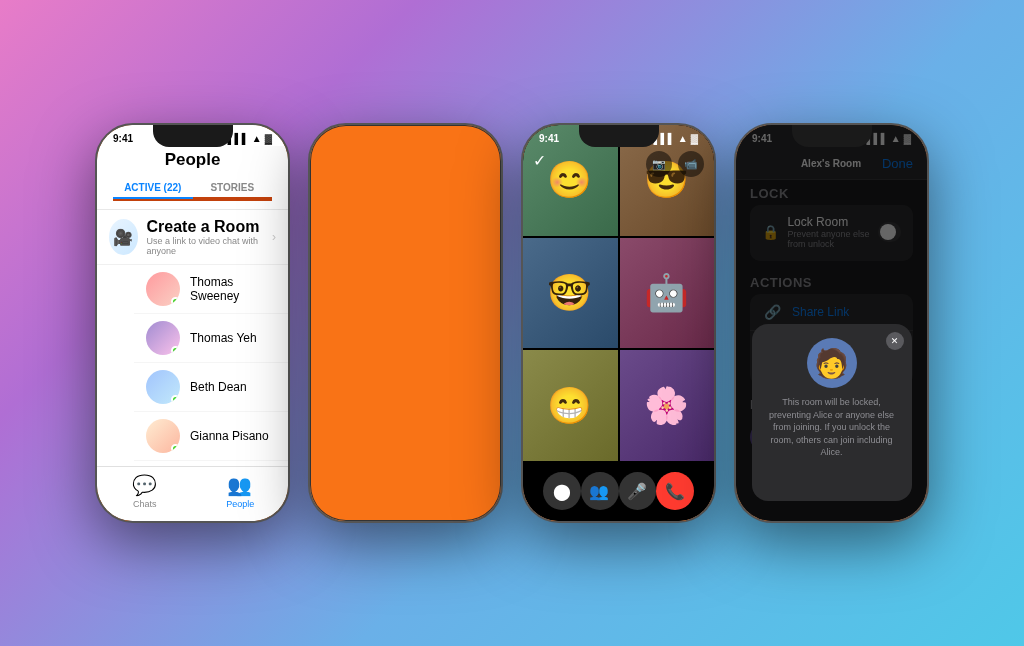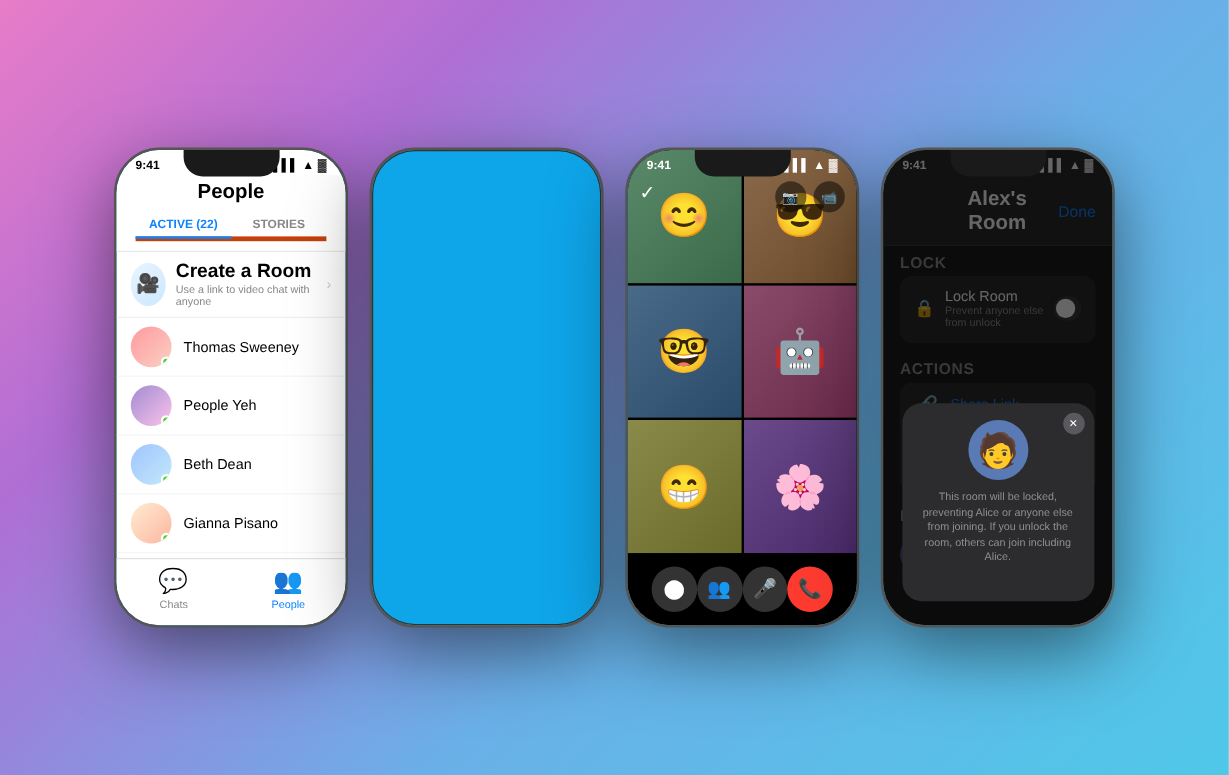--- a/index.html
+++ b/index.html
@@ -15,21 +15,21 @@
     }
     .phones-container {
       display: flex;
       gap: 18px;
       align-items: center;
       padding: 20px;
     }
     .phone {
       width: 195px;
       height: 400px;
-      background: #0ea5e9;
+      background: #f97316;
       border-radius: 38px;
       border: 2px solid #555;
       position: relative;
       overflow: hidden;
       box-shadow: 0 20px 60px rgba(0,0,0,0.5), inset 0 0 0 1px #333;
     }
     .phone-notch {
       position: absolute;
       top: 0;
       left: 50%;
@@ -109,21 +109,21 @@
     .room-text-sub { font-size: 9px; color: #888; }
     .chevron-right { margin-left: auto; color: #ccc; font-size: 12px; }
     .active-now-label {
       font-size: 9px;
       font-weight: 700;
       color: #888;
       padding: 6px 12px 2px;
       letter-spacing: 0.5px;
       text-transform: uppercase;
     }
-    .contact-list { overflow: hidden; }
+    .contact-list { overflow: hidden; padding-left: 37px; }
     .contact-item {
       display: flex;
       align-items: center;
       padding: 7px 12px;
       gap: 10px;
       border-bottom: 1px solid #f5f5f5;
     }
     .contact-avatar {
       width: 34px; height: 34px;
       border-radius: 50%;
@@ -261,21 +261,21 @@
     
     .phone4-screen { background: #1c1c1e; }
     .room-header {
       background: #2c2c2e;
       padding: 10px 14px 8px;
       display: flex;
       align-items: center;
       justify-content: space-between;
       border-bottom: 1px solid #3a3a3c;
     }
-    .room-title { font-size: 17px; font-weight: 600; color: #fff; text-align: center; flex: 1; }
+    .room-title { font-size: 10px; font-weight: 600; color: #fff; text-align: center; flex: 1; }
     .room-done { font-size: 13px; color: #0a84ff; font-weight: 500; }
     .room-section {
       padding: 6px 14px 2px;
     }
     .room-section-title {
       font-size: 13px;
       font-weight: 600;
       color: #8e8e93;
       text-transform: uppercase;
       letter-spacing: 0.5px;
@@ -386,21 +386,21 @@
       font-weight: 700;
       color: #fff;
       text-align: center;
       margin-bottom: 6px;
     }
     .modal-body {
       font-size: 9px;
       color: #8e8e93;
       text-align: center;
       line-height: 1.4;
-      margin-bottom: 16px;
+      margin-bottom: 28px;
     }
     .modal-remove-btn {
       background: #3a3a3c;
       color: #ff3b30;
       font-size: 12px;
       font-weight: 600;
       text-align: center;
       padding: 10px;
       border-radius: 10px;
       width: 100%;
@@ -453,21 +453,21 @@
         <div class="contact-item">
           <div class="contact-avatar av1">
               <div class="active-dot"></div>
             </div>
           <span class="contact-name">Thomas Sweeney</span>
         </div>
         <div class="contact-item">
           <div class="contact-avatar av2">
               <div class="active-dot"></div>
             </div>
-          <span class="contact-name">People Yeh</span>
+          <span class="contact-name">Thomas Yeh</span>
         </div>
         <div class="contact-item">
           <div class="contact-avatar av4">
               <div class="active-dot"></div>
             </div>
           <span class="contact-name">Beth Dean</span>
         </div>
         <div class="contact-item">
           <div class="contact-avatar av3">
               <div class="active-dot"></div>

